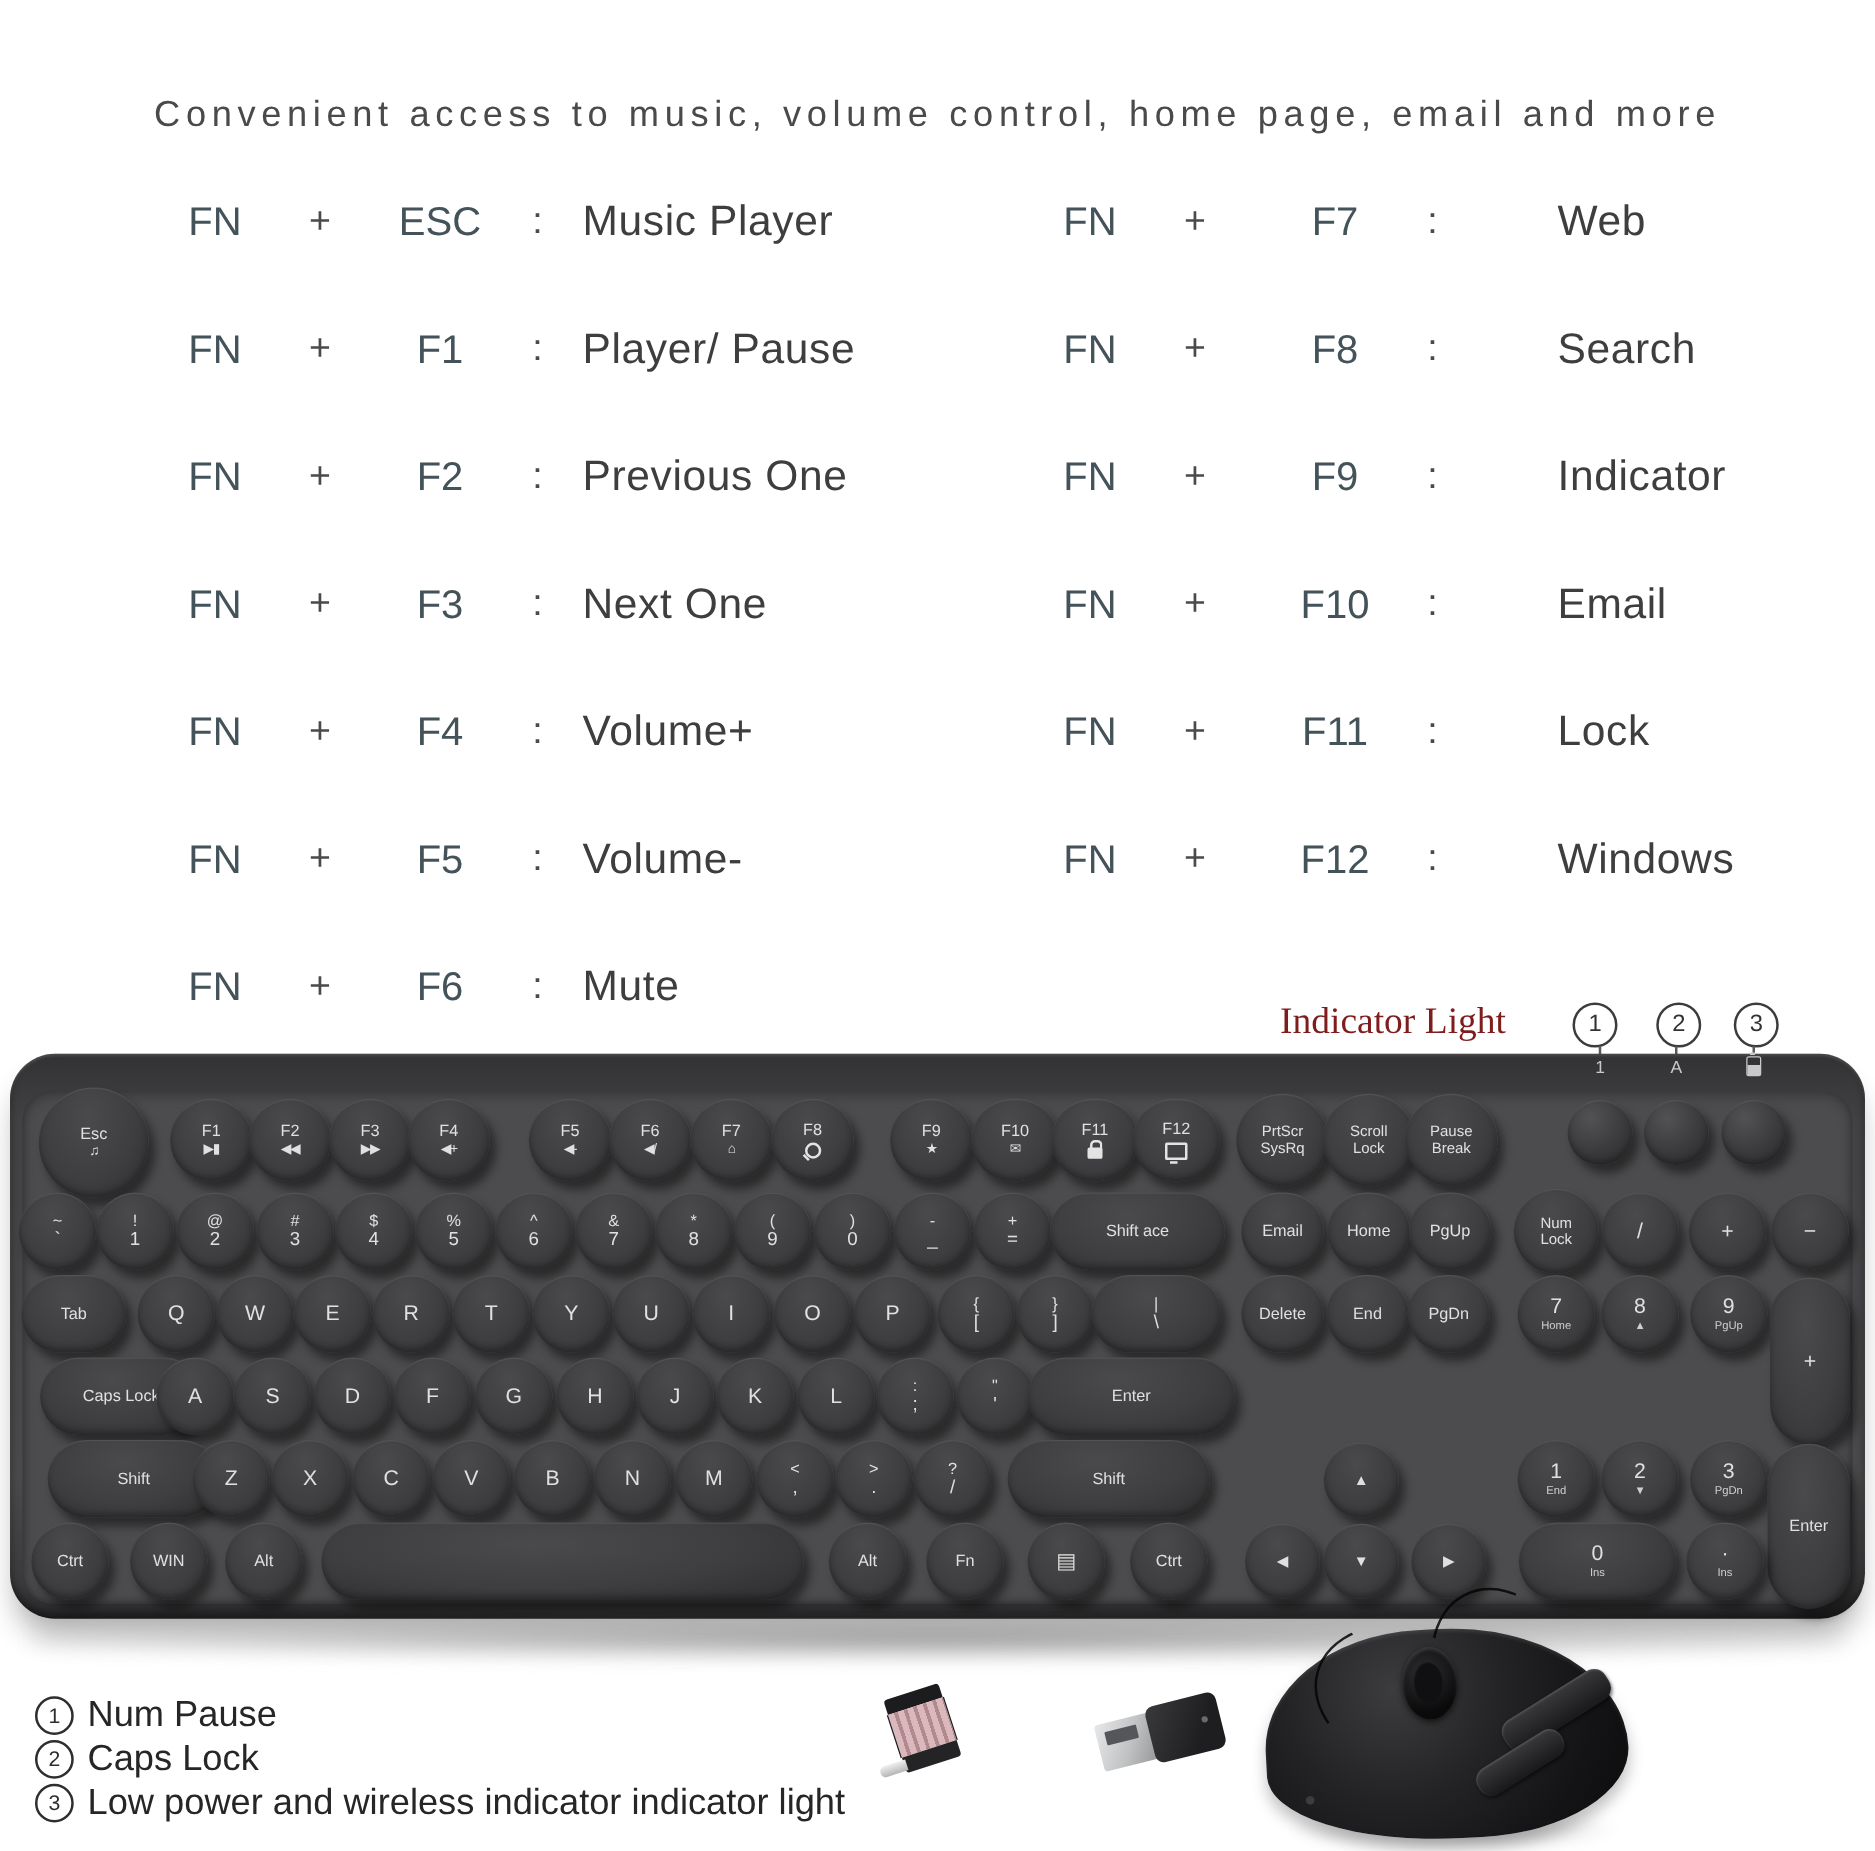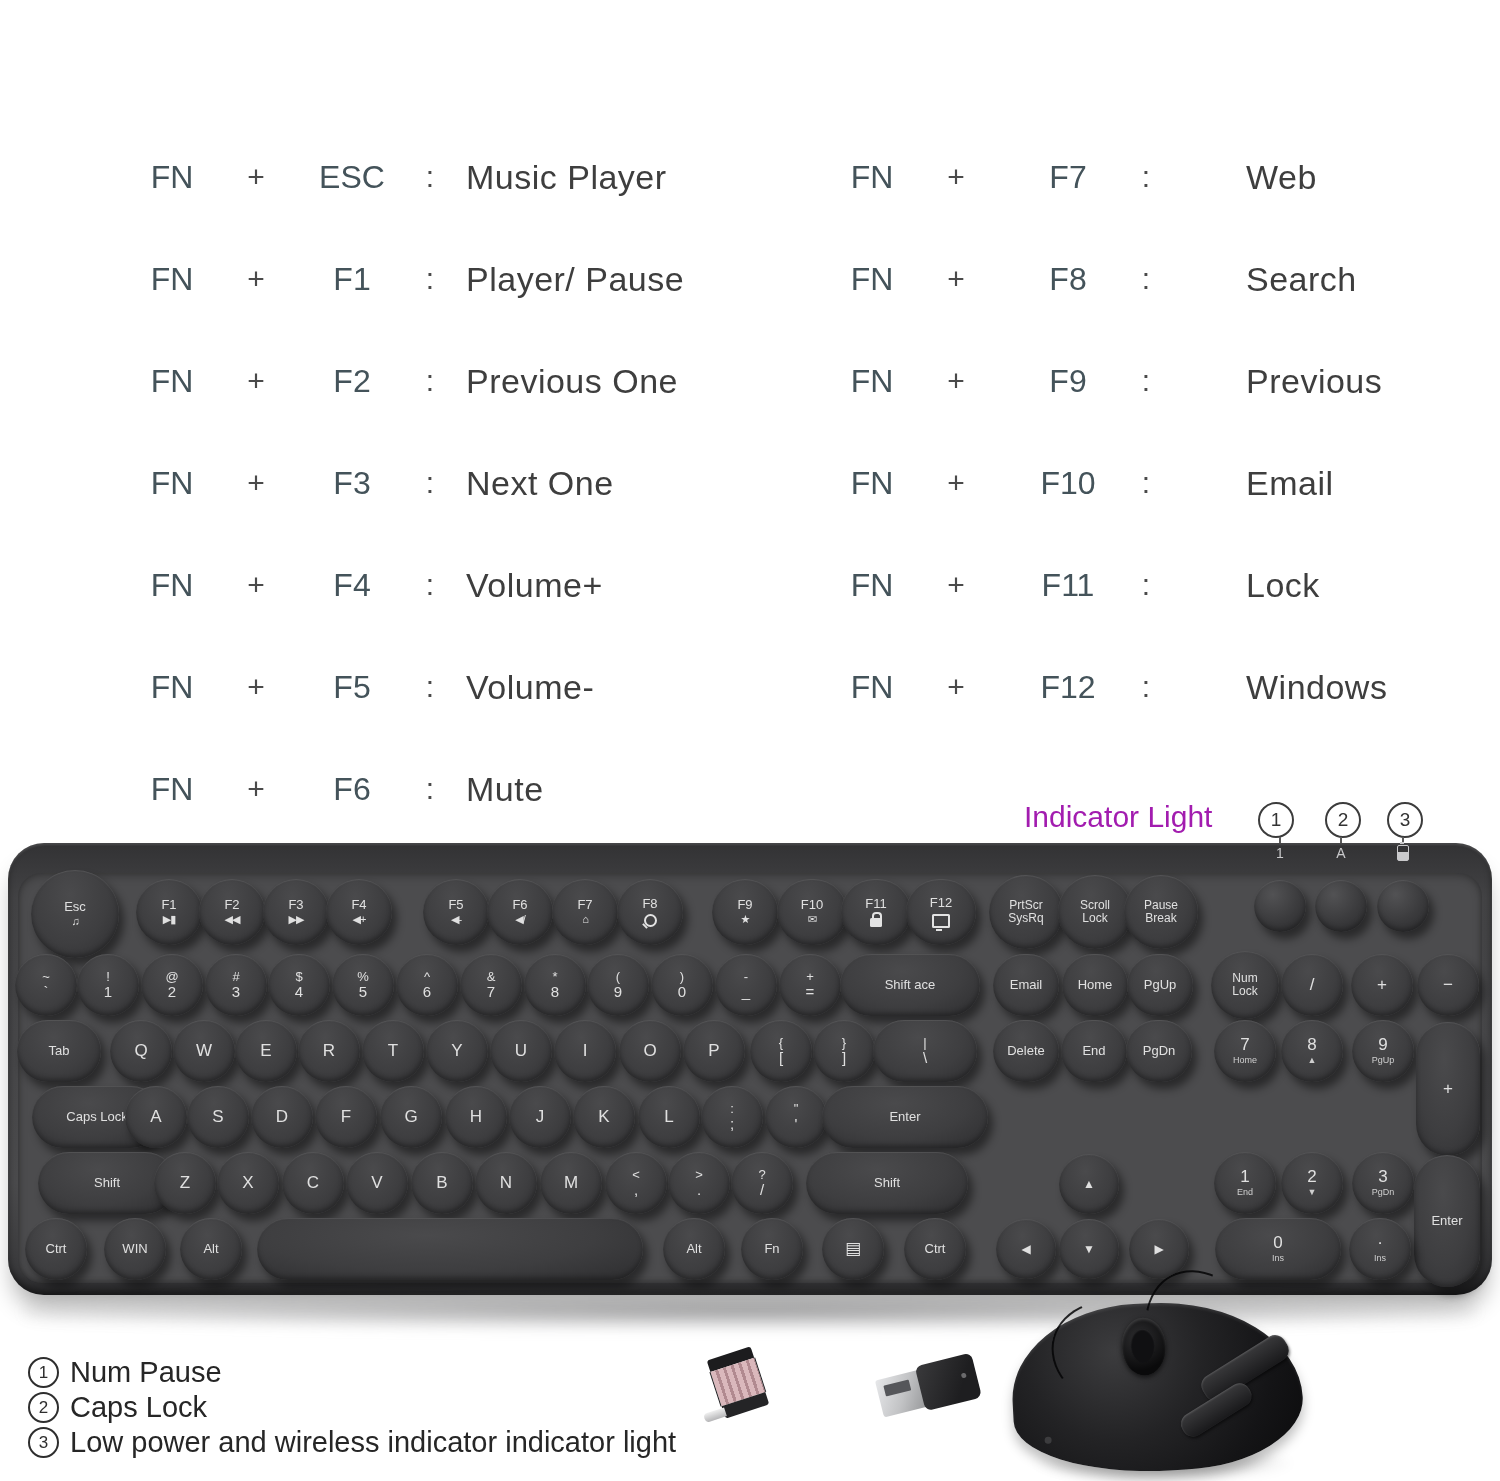--- a/index.html
+++ b/index.html
@@ -23,21 +23,21 @@
   .sc-col.right .key-slot{margin-left:34px;}
   .colon{margin-left:16px;width:24px;text-align:center;font-size:30px;color:#4a4a4a;flex:none;}
   .action{margin-left:24px;font-size:34px;color:#3e3e3e;letter-spacing:0.5px;white-space:nowrap;}
   .sc-col.right .action{margin-left:88px;}
   .circle{height:92px;border-radius:50%;display:flex;align-items:center;justify-content:center;
           font-size:32px;color:#44535a;flex:none;}
   .w-sm{width:72px;}
   .w-lg{width:96px;}
 
   
-  .indicator-label{position:absolute;left:1024px;top:800px;font-size:30px;color:#a21caf;}
+  .indicator-label{position:absolute;left:1024px;top:800px;font-size:30px;color:#7f1d1d;font-family:Liberation Serif, serif;}
   .callout{position:absolute;width:32px;height:32px;border:2px solid #3c3c3c;border-radius:50%;
            display:flex;align-items:center;justify-content:center;font-size:19px;color:#333;background:#fff;}
   .tick{position:absolute;width:2px;height:10px;background:#5a5a5a;}
 
   
   .keyboard{position:absolute;left:8px;top:843px;width:1484px;height:452px;border-radius:36px;
             background:linear-gradient(180deg,#323234 0%,#3a3a3c 6%,#424244 12%,#4a4a4c 75%,#3a3a3c 94%,#28282a 100%);
             box-shadow:0 18px 24px -6px rgba(0,0,0,0.33),inset 0 2px 2px rgba(255,255,255,0.12),inset 0 -4px 7px rgba(0,0,0,0.45);}
   .deck{position:absolute;left:10px;right:10px;top:30px;bottom:12px;border-radius:24px;
         background:#4c4c4e;box-shadow:inset 0 3px 10px rgba(0,0,0,0.28),inset 0 -2px 5px rgba(0,0,0,0.25);}
@@ -124,20 +124,21 @@
             box-shadow:inset 0 1px 2px rgba(255,255,255,0.18),0 2px 3px rgba(0,0,0,0.55);}
   .side-btn-1{left:186px;top:56px;width:96px;height:27px;transform:rotate(-29deg);}
   .side-btn-2{left:164px;top:98px;width:78px;height:24px;transform:rotate(-29deg);}
   .mouse-dot{position:absolute;left:30px;top:128px;width:7px;height:7px;border-radius:50%;background:#3c3c3e;}
 </style>
 </head>
 <body>
 
 <div id="canvas">
 
+  <div class="subtitle">Convenient access to music, volume control, home page, email and more</div>
 
   <div class="sc-col left">
     <div class="sc-row">
         <span class="fn-slot">
           <span class="circle w-sm">FN</span>
         </span>
         <span class="plus">+</span>
         <span class="key-slot">
           <span class="circle w-lg">ESC</span>
         </span>
@@ -237,21 +238,21 @@
       </div>
     <div class="sc-row">
         <span class="fn-slot">
           <span class="circle w-sm">FN</span>
         </span>
         <span class="plus">+</span>
         <span class="key-slot">
           <span class="circle w-sm">F9</span>
         </span>
         <span class="colon">:</span>
-        <span class="action">Previous</span>
+        <span class="action">Indicator</span>
       </div>
     <div class="sc-row">
         <span class="fn-slot">
           <span class="circle w-sm">FN</span>
         </span>
         <span class="plus">+</span>
         <span class="key-slot">
           <span class="circle w-lg">F10</span>
         </span>
         <span class="colon">:</span>

